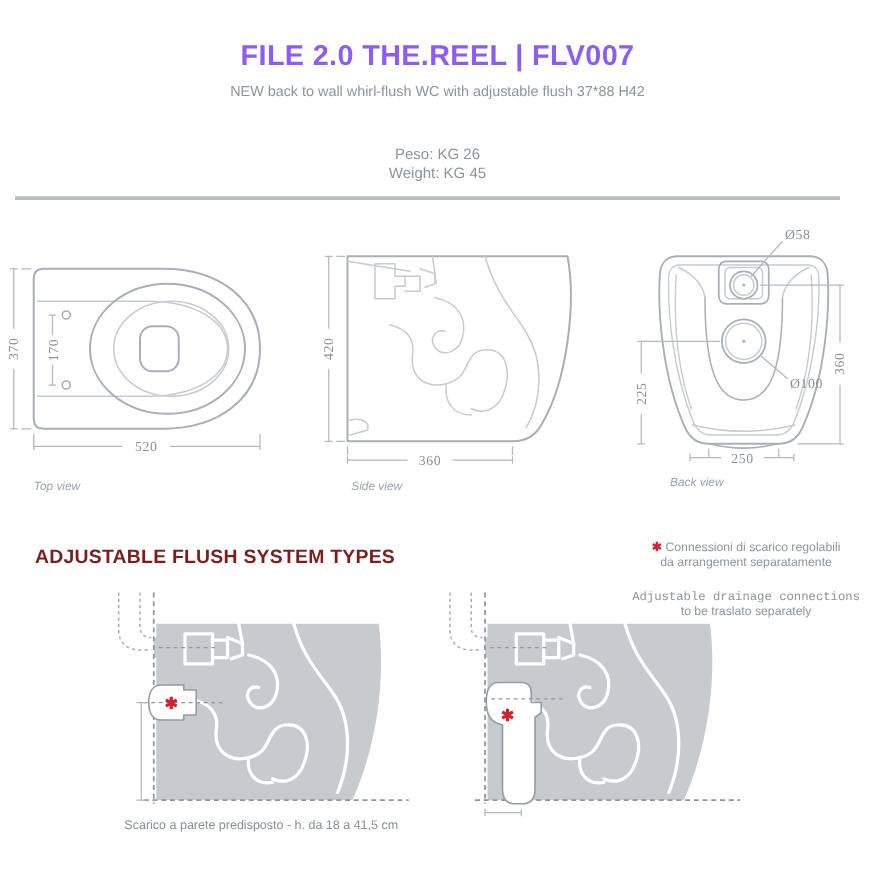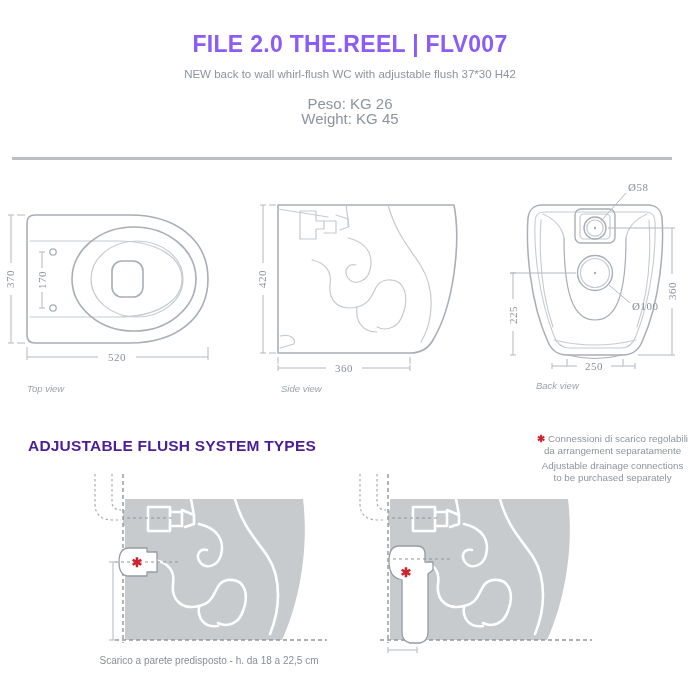--- a/index.html
+++ b/index.html
@@ -2,25 +2,25 @@
 <html><head>
 <meta charset="utf-8">
 <style>
   html,body{margin:0;padding:0;background:#fff;}
   .page{position:relative;width:700px;height:700px;background:#ffffff;overflow:hidden;
         font-family:"Liberation Sans",sans-serif;}
   .abs{position:absolute;}
   .center{width:100%;text-align:center;}
   .title{top:31px;font-size:23px;font-weight:bold;color:#8b5cf6;letter-spacing:.3px;}
   .subtitle{top:67px;font-size:11.5px;line-height:15px;color:#8d949c;}
-  .weight{top:96px;font-size:15px;line-height:15px;color:#8d949c;}
+  .weight{top:116px;font-size:12px;line-height:15px;color:#8d949c;}
   .divider{top:157px;left:12px;width:660px;height:3px;background:#b9bec3;}
-  .flush-heading{top:437px;left:28px;font-size:15.5px;font-weight:bold;color:#4c1d95;letter-spacing:.2px;}
+  .flush-heading{top:437px;left:28px;font-size:15.5px;font-weight:bold;color:#7f1d1d;letter-spacing:.2px;}
   .note{top:433px;right:12px;text-align:center;font-size:9.8px;line-height:12px;color:#8d949c;}
-  .note .gap{margin-top:3px;}
+  .note .gap{margin-top:15px;font-family:Liberation Mono, monospace;}
   .red{color:#cd2430;font-weight:bold;}
   .caption{top:653px;width:302px;text-align:center;font-size:10px;line-height:16px;}
   .cap-it{color:#868e97;}
   .cap-en{color:#9aa2aa;}
   svg{display:block;}
   svg text{font-family:"Liberation Sans",sans-serif;}
   .dim-text{font-family:"Liberation Serif",serif;font-size:11px;fill:#8b9199;letter-spacing:.5px;}
   .view-label{font-size:9.5px;font-style:italic;fill:#9ba3ab;}
   .ast{font-size:13px;font-weight:bold;fill:#cd2430;}
   .ln{stroke:#a9afb6;stroke-width:1.6;fill:none;stroke-linecap:round;stroke-linejoin:round;}
@@ -32,21 +32,21 @@
   .sil{fill:#c7cbce;}
   .conn{fill:#ffffff;stroke:#959ca3;stroke-width:1.3;stroke-linejoin:round;}
 </style>
 </head>
 <body>
 
 <div class="page">
 
   <div class="abs center title">FILE 2.0 THE.REEL | FLV007</div>
   <div class="abs center subtitle">
-    <div>NEW back to wall whirl-flush WC with adjustable flush 37*30  H42</div>
+    <div>NEW back to wall whirl-flush WC with adjustable flush 37*88  H42</div>
   </div>
   <div class="abs center weight">
     <div>Peso: KG 26</div>
     <div>Weight: KG 45</div>
   </div>
   <div class="abs divider"></div>
 
   <svg class="abs" style="left:0;top:180px" width="235" height="220" viewBox="0 0 235 220">
     <g>
       <path class="ln" d="M35,35 L130,35 C176,35 208,60 208,99 C208,138 176,163 130,163 L35,163 Q27,163 27,155 L27,43 Q27,35 35,35 Z"></path>
@@ -144,21 +144,21 @@
       <text class="dim-text" text-anchor="middle" x="114" y="200">250</text>
     </g>
     <text class="view-label" x="56" y="219">Back view</text>
   </svg>
 
   <div class="abs flush-heading">ADJUSTABLE FLUSH SYSTEM TYPES</div>
   <div class="abs note">
     <div><span class="red">✱</span> <span>Connessioni di scarico regolabili</span></div>
     <div>da arrangement separatamente</div>
     <div class="gap">Adjustable drainage connections</div>
-    <div>to be purchased separately</div>
+    <div>to be traslato separately</div>
   </div>
 
   <svg class="abs" style="left:85px;top:462px" width="250" height="192" viewBox="0 0 250 192">
     <g>
       <path class="dot" d="M10,12 V42 C10,52 16,58 27,58 L36,58 M27,12 V40 C27,45 30,48 36,48"></path>
     </g>
     <path class="sil" d="M40,37 L218,37 C224,85 215,138 197,178 L40,178 Z"></path>
     <rect class="sil" x="38" y="48" width="32" height="16"></rect>
     <g>
       <path class="wht" d="M63,45 h22 v24 h-22 z"></path>
@@ -172,21 +172,21 @@
     </g>
     <path class="dash" style="stroke-width:1;stroke-dasharray:3 3" d="M42,56 H88"></path>
     <path class="dash" d="M38,12 V181"></path>
     <path class="dash" d="M30,178 H242"></path>
     <path class="conn" d="M44,86 C37,86 34,92 34,100 C34,108 37,114 44,114 L62,114 L62,110 L72,110 L72,90 L62,90 L62,86 Z"></path>
     <path class="dash" style="stroke-width:1;stroke-dasharray:3 3" d="M30,100 H96"></path>
     <text class="ast" text-anchor="middle" x="52" y="105">✱</text>
     <path class="dim" d="M28,100 V178 M24,100 H32 M24,178 H32"></path>
   </svg>
   <div class="abs caption" style="left:58px">
-    <div class="cap-it">Scarico a parete predisposto - h. da 18 a 22,5 cm</div>
+    <div class="cap-it">Scarico a parete predisposto - h. da 18 a 41,5 cm</div>
   </div>
 
   <svg class="abs" style="left:355px;top:462px" width="250" height="192" viewBox="0 0 250 192">
     <g>
       <path class="dot" d="M5,12 V42 C5,52 11,58 22,58 L31,58 M22,12 V40 C22,45 25,48 31,48"></path>
     </g>
     <path class="sil" d="M35,37 L213,37 C219,85 210,138 192,178 L35,178 Z"></path>
     <rect class="sil" x="33" y="48" width="32" height="16"></rect>
     <g>
       <path class="wht" d="M58,45 h22 v24 h-22 z"></path>

